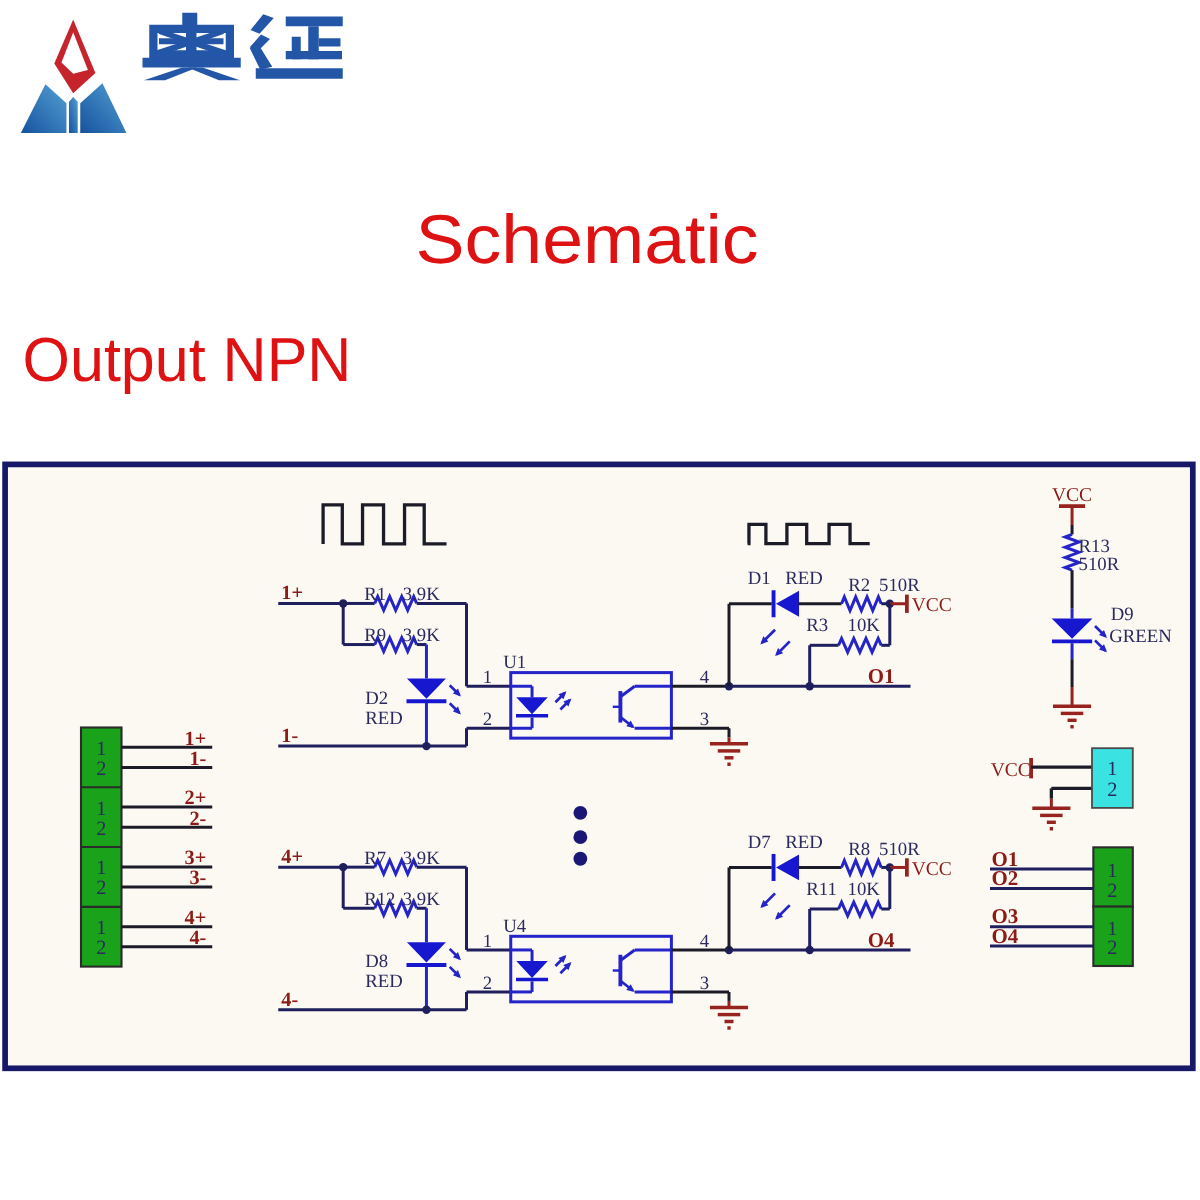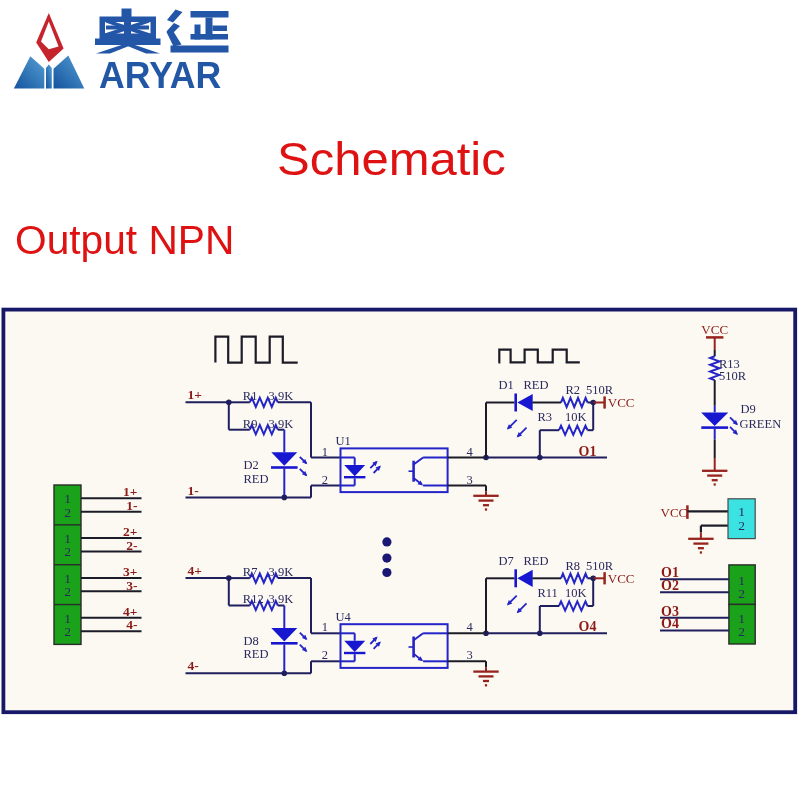--- a/index.html
+++ b/index.html
@@ -56,21 +56,20 @@
       <path d="M174,23 L180,26 L171.5,34.5 L166.5,31.5 Z"></path>
       <path d="M190.5,11 h38 v6.5 h-38 Z"></path>
       <path d="M205.5,17.5 h7 v22 h-7 Z"></path>
       <path d="M194.5,24.5 h6 v15 h-6 Z"></path>
       <path d="M212.5,25.5 h14.5 v5.5 h-14.5 Z"></path>
       <path d="M190.5,34 h37.5 v5.5 h-37.5 Z"></path>
       <path d="M166.5,32 L172.5,30 L181.5,44.5 L173.5,46.5 Z"></path>
       <path d="M170.5,45.5 h58 v7 h-58 Z"></path>
     </g>
   </svg>
-  <div id="brand-latin">ARYAR</div>
 </div>
 
 <div id="page-title">Schematic</div>
 <div id="page-subtitle">Output NPN</div>
 
 <svg id="schem" width="800" height="800" viewBox="0 0 800 800">
     <rect x="3.4" y="309.6" width="791.8" height="402.6" fill="#fcf9f2" stroke="#181868" stroke-width="3.8"></rect>
     <polyline points="215.4,362.6 215.4,336.6 228.2,336.6 228.2,362.6 241.7,362.6 241.7,336.6 255.7,336.6 255.7,362.6 269.7,362.6 269.7,336.6 282.8,336.6 282.8,362.6 297.7,362.6" fill="none" stroke="#1c1c28" stroke-width="2.2"></polyline>
     <polyline points="498.4,362.4 499.3,362.4 499.3,349.6 510.6,349.6 510.6,362.4 524.6,362.4 524.6,349.6 537.8,349.6 537.8,362.4 552.7,362.4 552.7,349.6 566.7,349.6 566.7,362.4 579.8,362.4" fill="none" stroke="#1c1c28" stroke-width="2.2"></polyline>
     <text x="187.5" y="399.3" class="tsm" text-anchor="start">1+</text>

